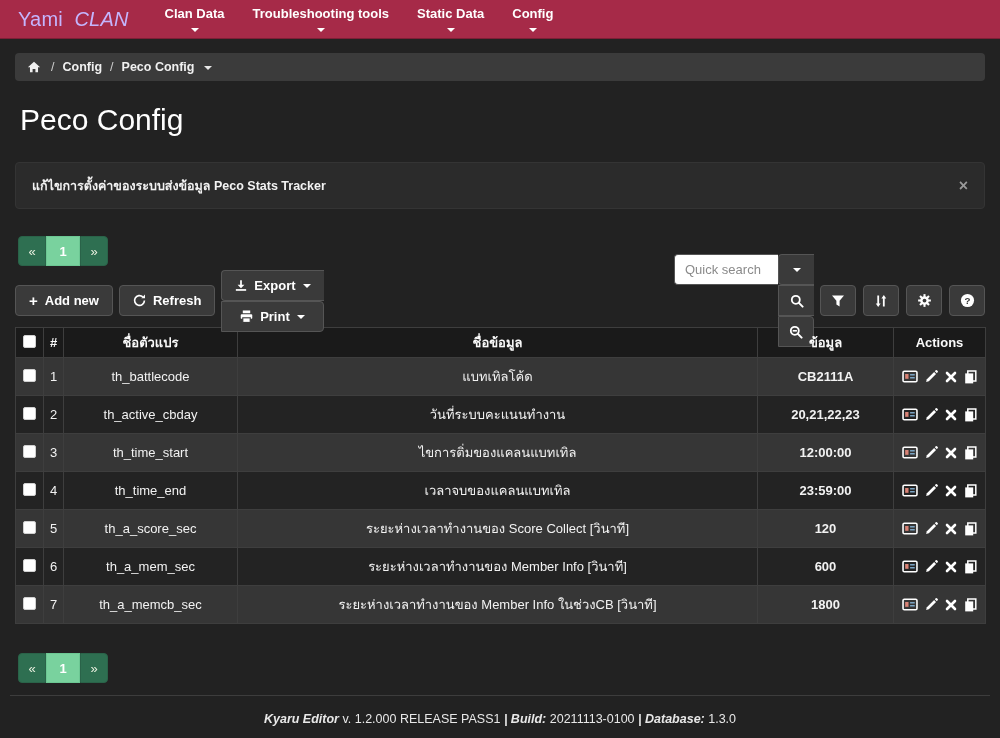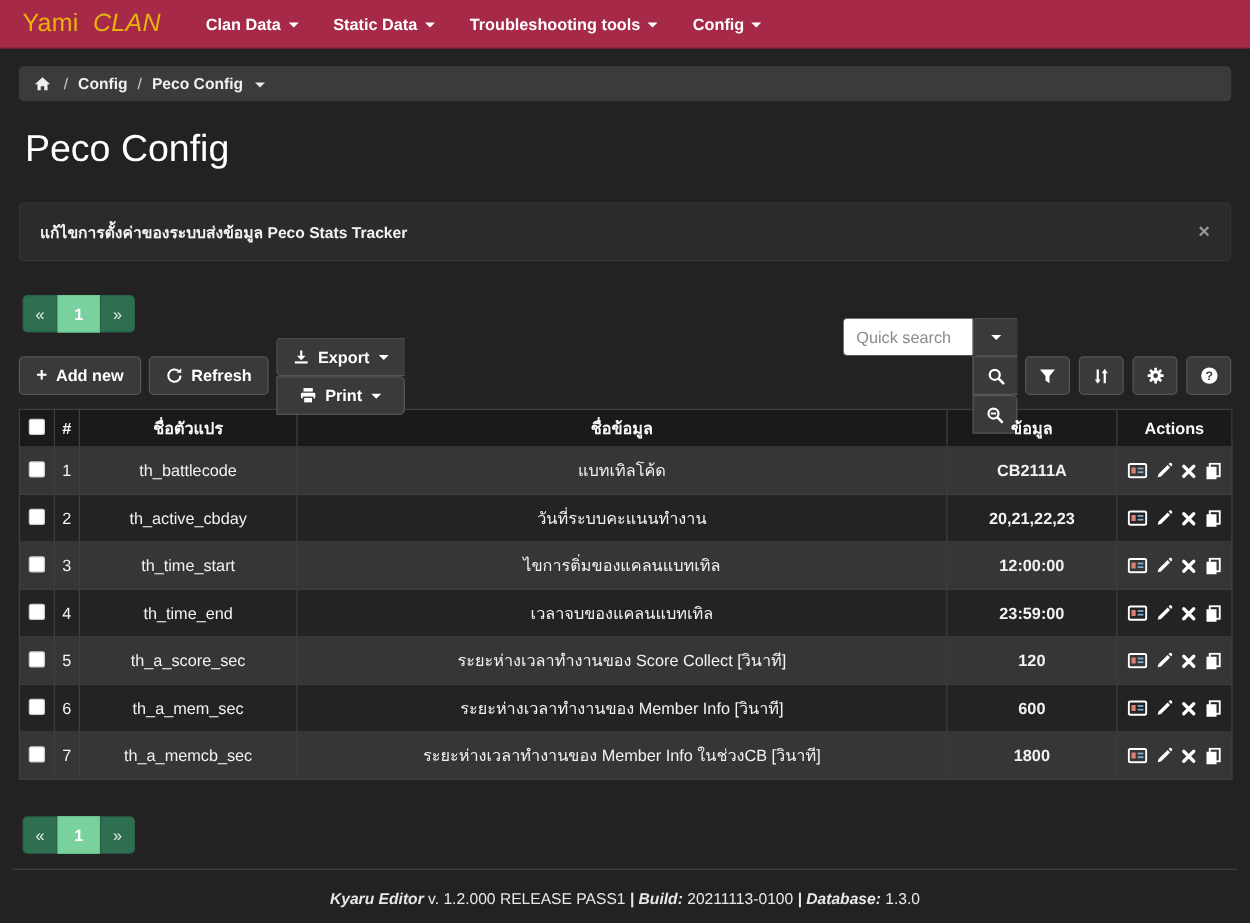--- a/index.html
+++ b/index.html
@@ -11,27 +11,28 @@
     overflow:hidden;
     position:relative;
   }
   
   .navbar {
     height:39px; background:#a62a48;
     display:flex; align-items:center;
     padding:0 18px;
     border-bottom:1px solid rgba(0,0,0,.25);
   }
-  .brand { font-size:20px; color:#eab308; margin-right:22px; cursor:pointer; letter-spacing:.2px;}
+  .brand { font-size:20px; color:#c4b5fd; margin-right:22px; cursor:pointer; letter-spacing:.2px;}
   .brand .it { font-style:italic; }
   .nav-items { display:flex; align-items:center; }
   .nav-item {
     color:#fff; font-size:13px; font-weight:700;
     padding:0 14px; display:flex; align-items:center; gap:6px; cursor:pointer;
     height:26px;
+    flex-direction:column;
   }
   .caret {
     width:0; height:0; display:inline-block;
     border-left:4px solid transparent; border-right:4px solid transparent;
     border-top:4px solid #fff; margin-top:1px;
   }
   
   .breadcrumb {
     margin:14px 15px 0 15px; height:28px;
     background:#3b3b3b; border-radius:4px;
@@ -134,25 +135,25 @@
   <div class="brand">
     <span>Yami</span>
     <span class="it">&nbsp;</span><span class="it">CLAN</span>
   </div>
   <div class="nav-items">
     <div class="nav-item">
       <span>Clan Data</span>
       <span class="caret"></span>
     </div>
     <div class="nav-item">
-      <span>Static Data</span>
+      <span>Troubleshooting tools</span>
       <span class="caret"></span>
     </div>
     <div class="nav-item">
-      <span>Troubleshooting tools</span>
+      <span>Static Data</span>
       <span class="caret"></span>
     </div>
     <div class="nav-item">
       <span>Config</span>
       <span class="caret"></span>
     </div>
   </div>
 </div>
 
 <div class="breadcrumb">

